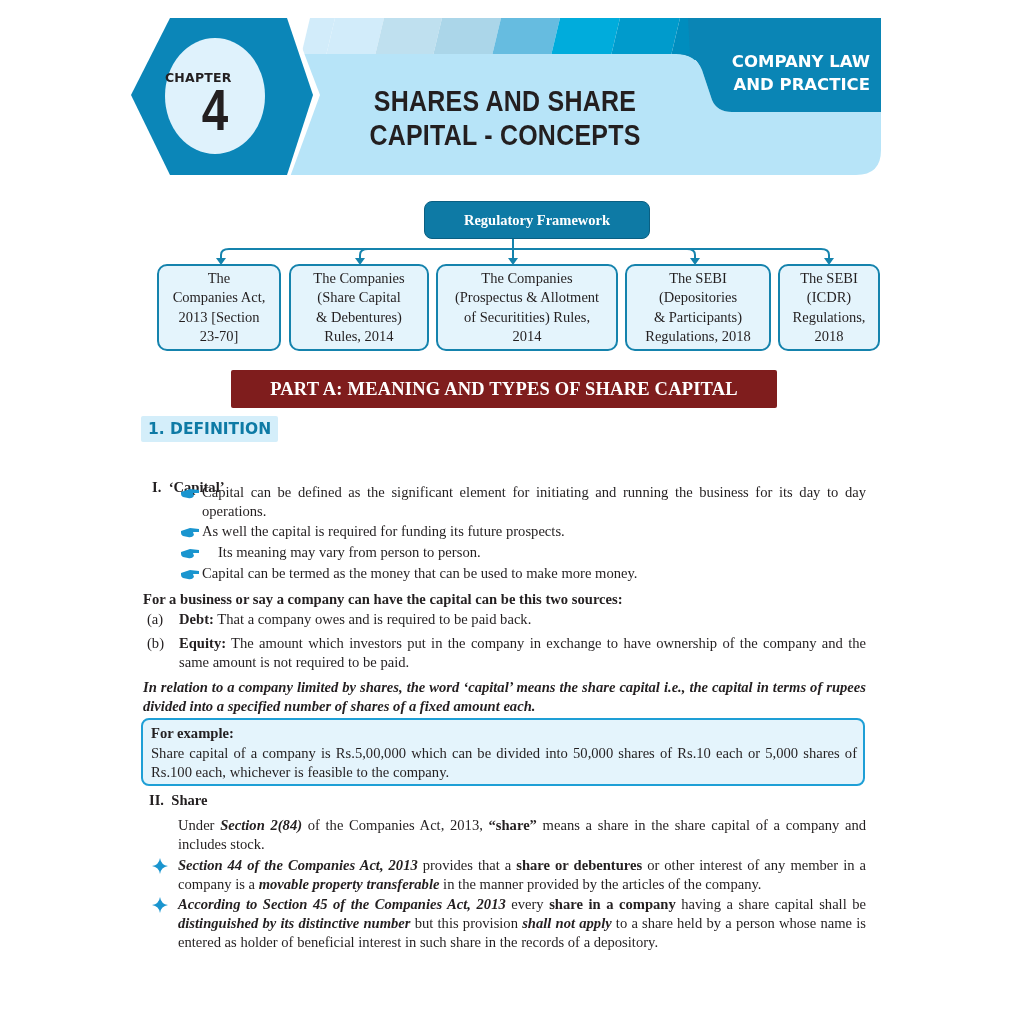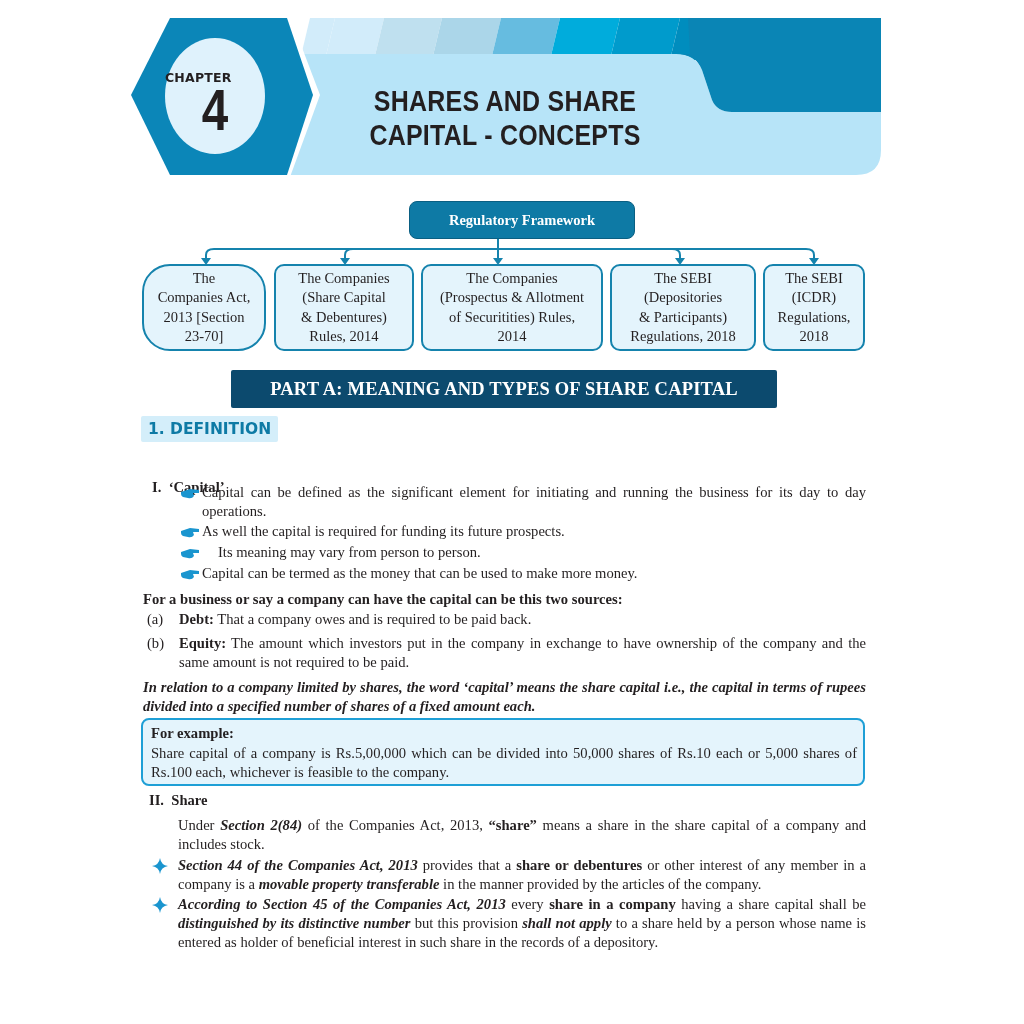--- a/index.html
+++ b/index.html
@@ -14,32 +14,32 @@
   .chapter-num { position: absolute; left: 165px; top: 80px; width: 100px; text-align: center;
     font-family: "Liberation Sans", sans-serif; font-weight: bold; font-size: 58px; color: #231f20;
     transform: scaleX(0.82); transform-origin: center top; line-height: 1.05; }
   .chapter-title { position: absolute; left: 330px; top: 84px; width: 350px; text-align: center;
     font-family: "Liberation Sans", sans-serif; font-weight: bold; font-size: 29px; line-height: 34px; color: #231f20;
     transform: scaleX(0.86); transform-origin: center top; letter-spacing: 0.3px; }
   .book-title { position: absolute; left: 700px; top: 50px; width: 170px; text-align: right;
     font-family: "DejaVu Sans", sans-serif; font-weight: bold; font-size: 16.5px; line-height: 23px; color: #ffffff; }
 
   
-  .diagram { position: absolute; left: 0; top: 195px; width: 876px; height: 165px; }
+  .diagram { position: absolute; left: 15px; top: 195px; width: 876px; height: 165px; }
   .diagram svg { position: absolute; left: 0; top: 0; }
   .root-node { position: absolute; left: 409px; top: 6px; width: 226px; height: 38px;
     background: #0e7aa5; border: 1.5px solid #0a5f82; border-radius: 8px; color: #ffffff;
     font-family: "Liberation Serif", serif; font-weight: bold; font-size: 14.5px;
     display: flex; align-items: center; justify-content: center; }
   .leaf { position: absolute; top: 69px; height: 87px; background: #e4f4fc; border: 2px solid #1583ad;
     border-radius: 10px; display: flex; align-items: center; justify-content: center; text-align: center;
     font-family: "Liberation Serif", serif; font-size: 14.5px; line-height: 19.2px; color: #231f20; white-space: pre-line; }
 
   
-  .part-banner { position: absolute; left: 231px; top: 370px; width: 546px; height: 38px; background: #0c4a6e;
+  .part-banner { position: absolute; left: 231px; top: 370px; width: 546px; height: 38px; background: #7f1d1d;
     color: #ffffff; font-family: "Liberation Serif", serif; font-weight: bold; font-size: 18.5px; letter-spacing: 0.2px;
     display: flex; align-items: center; justify-content: center; border-radius: 2px; }
 
   
   .sec-heading { position: absolute; left: 141px; top: 416px; height: 26px; padding: 0 7px; background: #d4eefa;
     color: #0e7aa5; font-family: "DejaVu Sans", sans-serif; font-weight: bold; font-size: 15.5px; line-height: 26px; border-radius: 2px; }
 
   .txt { position: absolute; font-family: "Liberation Serif", serif; font-size: 14.6px; line-height: 19px; color: #231f20; text-align: justify; }
   .b { font-weight: bold; }
   .bi { font-weight: bold; font-style: italic; }
@@ -78,40 +78,44 @@
     <polygon points="170,18 287,18 313,95 287,175 170,175 131,95" fill="#0b86b8"></polygon>
 
     <ellipse cx="215" cy="96" rx="50" ry="58" fill="#dff2fc"></ellipse>
   </svg>
   <div class="chapter-label">CHAPTER</div>
   <div class="chapter-num">4</div>
   <div class="chapter-title">
     <div>SHARES AND SHARE</div>
     <div>CAPITAL - CONCEPTS</div>
   </div>
+  <div class="book-title">
+    <div>COMPANY LAW</div>
+    <div>AND PRACTICE</div>
+  </div>
 </div>
 
 <div class="diagram">
   <svg width="1024" height="165" viewBox="0 0 1024 165">
     <g fill="none" stroke="#1583ad" stroke-width="2">
       <line x1="498" y1="44" x2="498" y2="66"></line>
       <path d="M 206 66 L 206 60 Q 206 54 214 54 L 806 54 Q 814 54 814 60 L 814 66"></path>
       <path d="M 345 66 L 345 60 Q 345 54 353 54"></path>
       <path d="M 680 66 L 680 60 Q 680 54 672 54"></path>
     </g>
     <g fill="#1583ad">
       <polygon points="201,63 211,63 206,70"></polygon>
       <polygon points="340,63 350,63 345,70"></polygon>
       <polygon points="493,63 503,63 498,70"></polygon>
       <polygon points="675,63 685,63 680,70"></polygon>
       <polygon points="809,63 819,63 814,70"></polygon>
     </g>
   </svg>
   <div class="root-node">Regulatory Framework</div>
-  <div class="leaf" style="left:142px;width:124px;border-radius:28px;">The
+  <div class="leaf" style="left:142px;width:124px;">The
 Companies Act,
 2013 [Section
 23-70]</div>
   <div class="leaf" style="left:274px;width:140px;">The Companies
 (Share Capital
 &amp; Debentures)
 Rules, 2014</div>
   <div class="leaf" style="left:421px;width:182px;">The Companies
 (Prospectus &amp; Allotment
 of Securitities) Rules,

